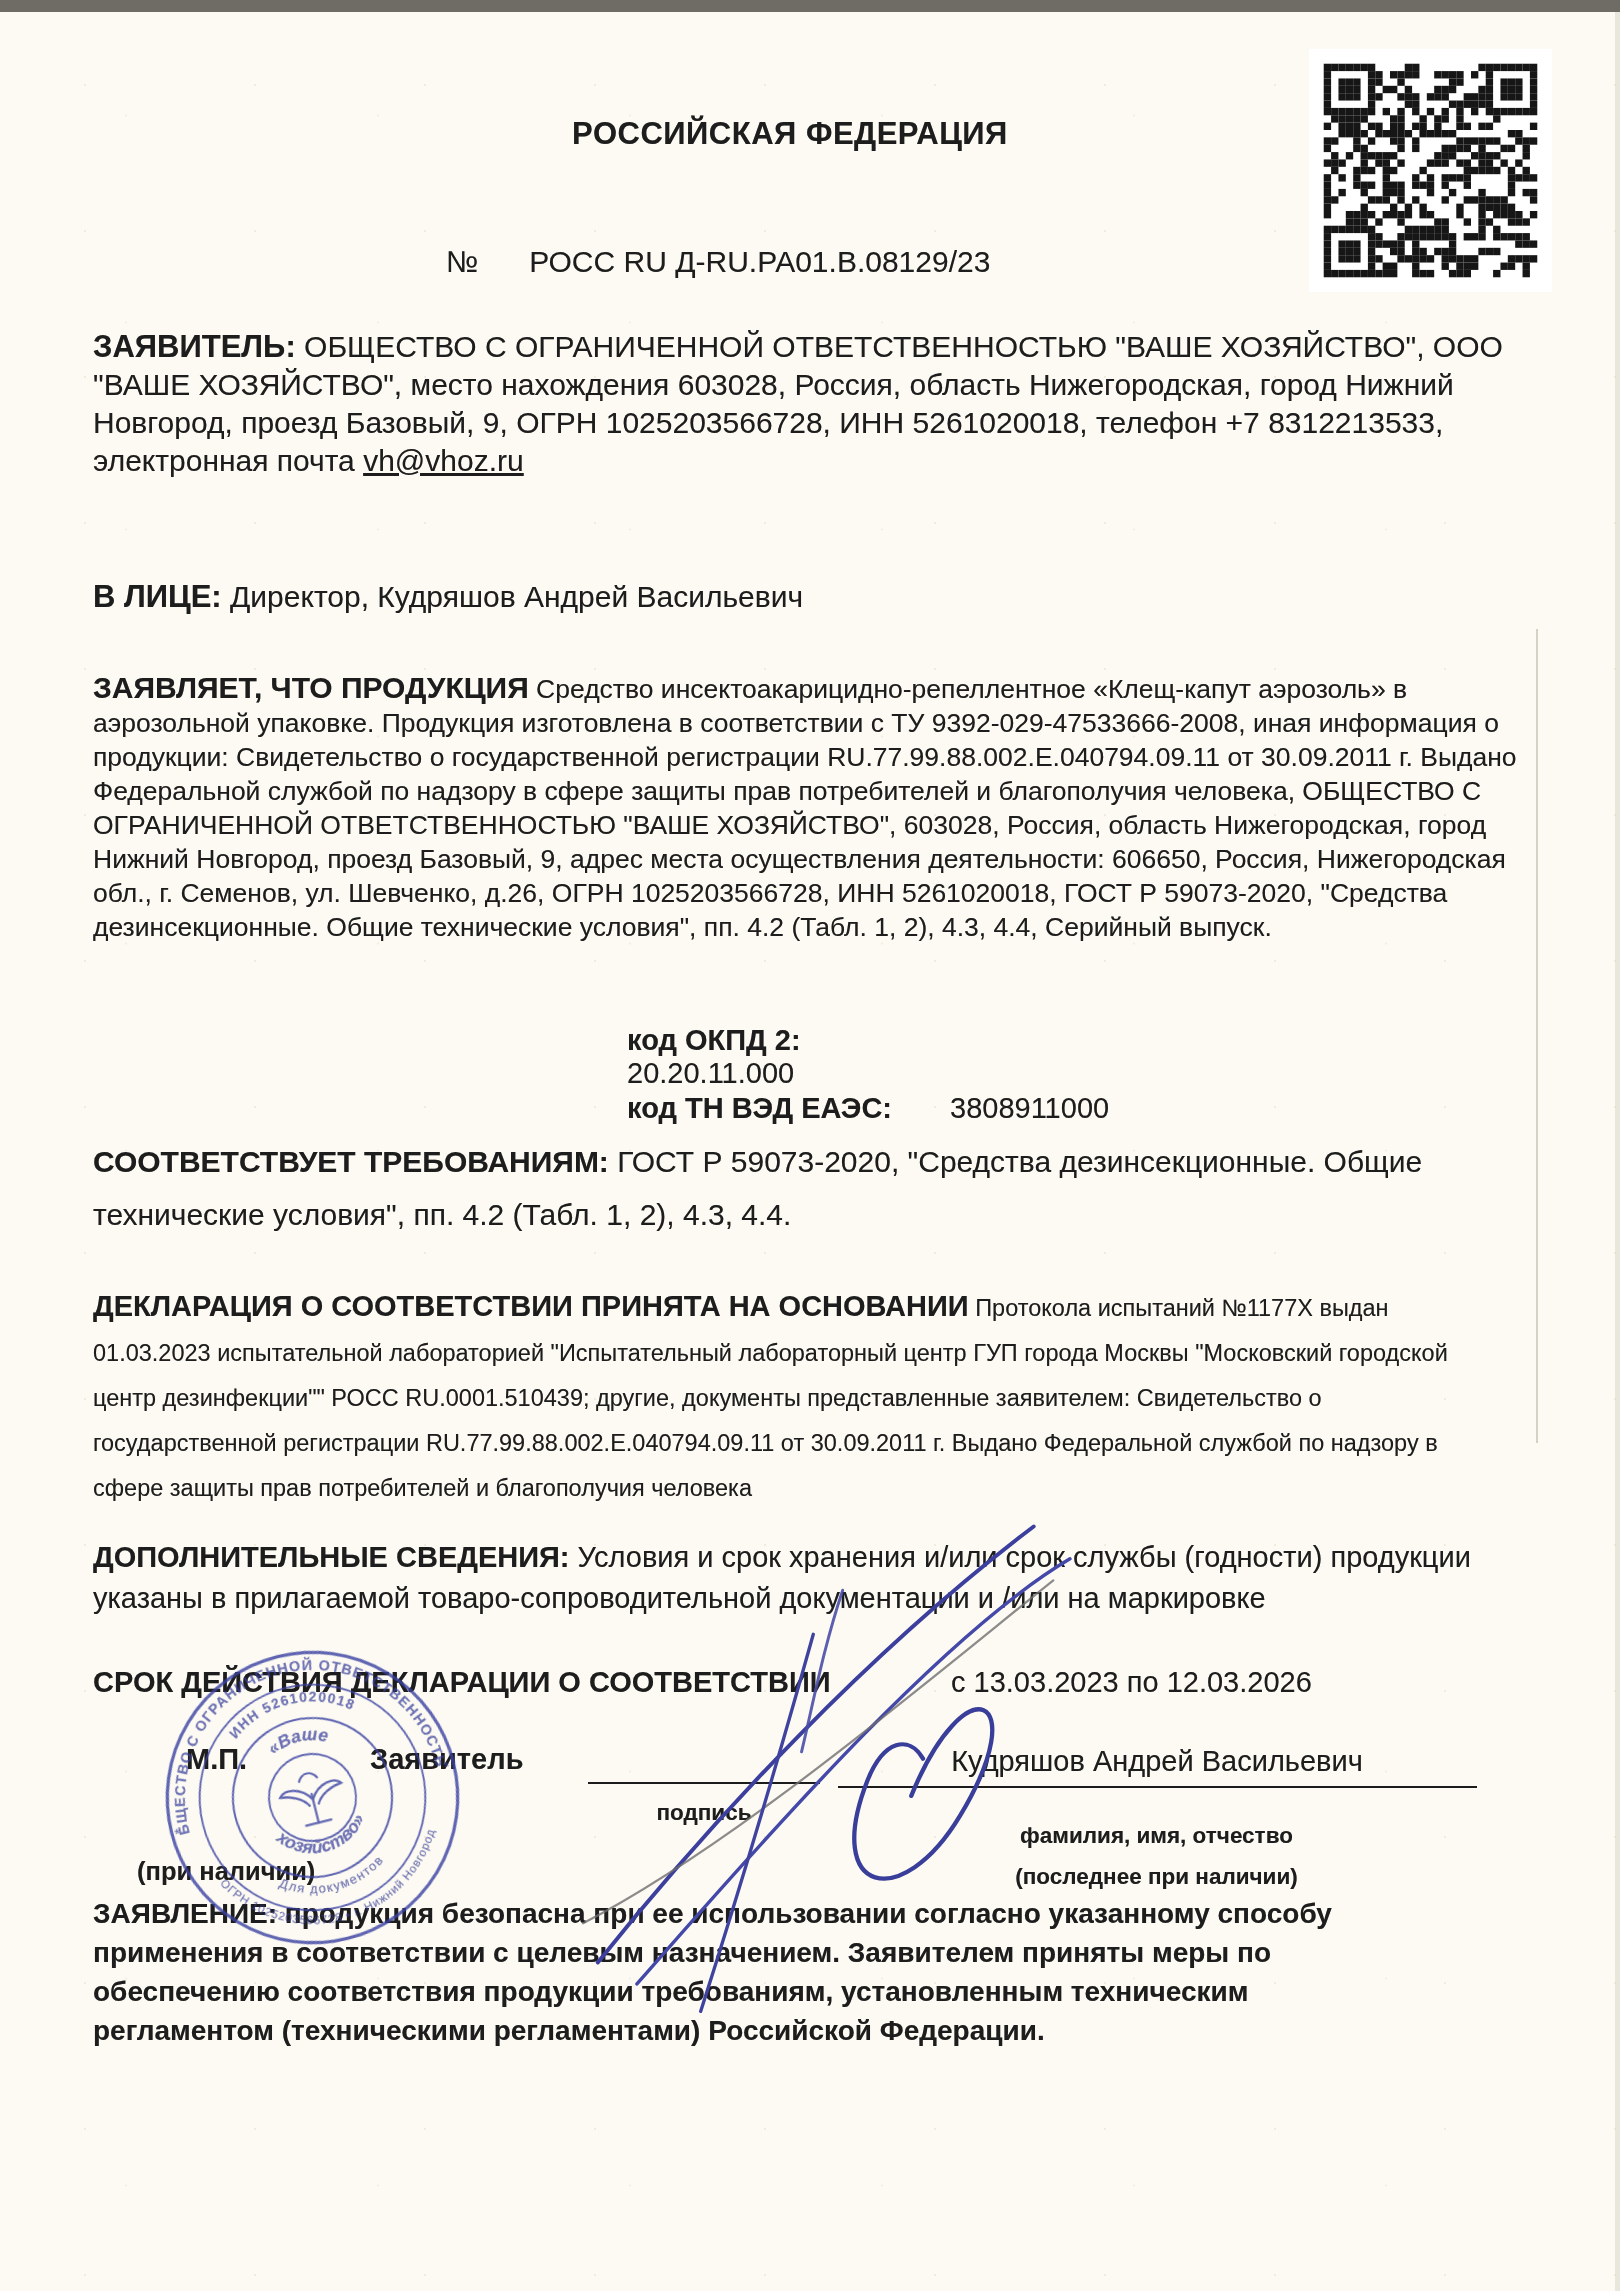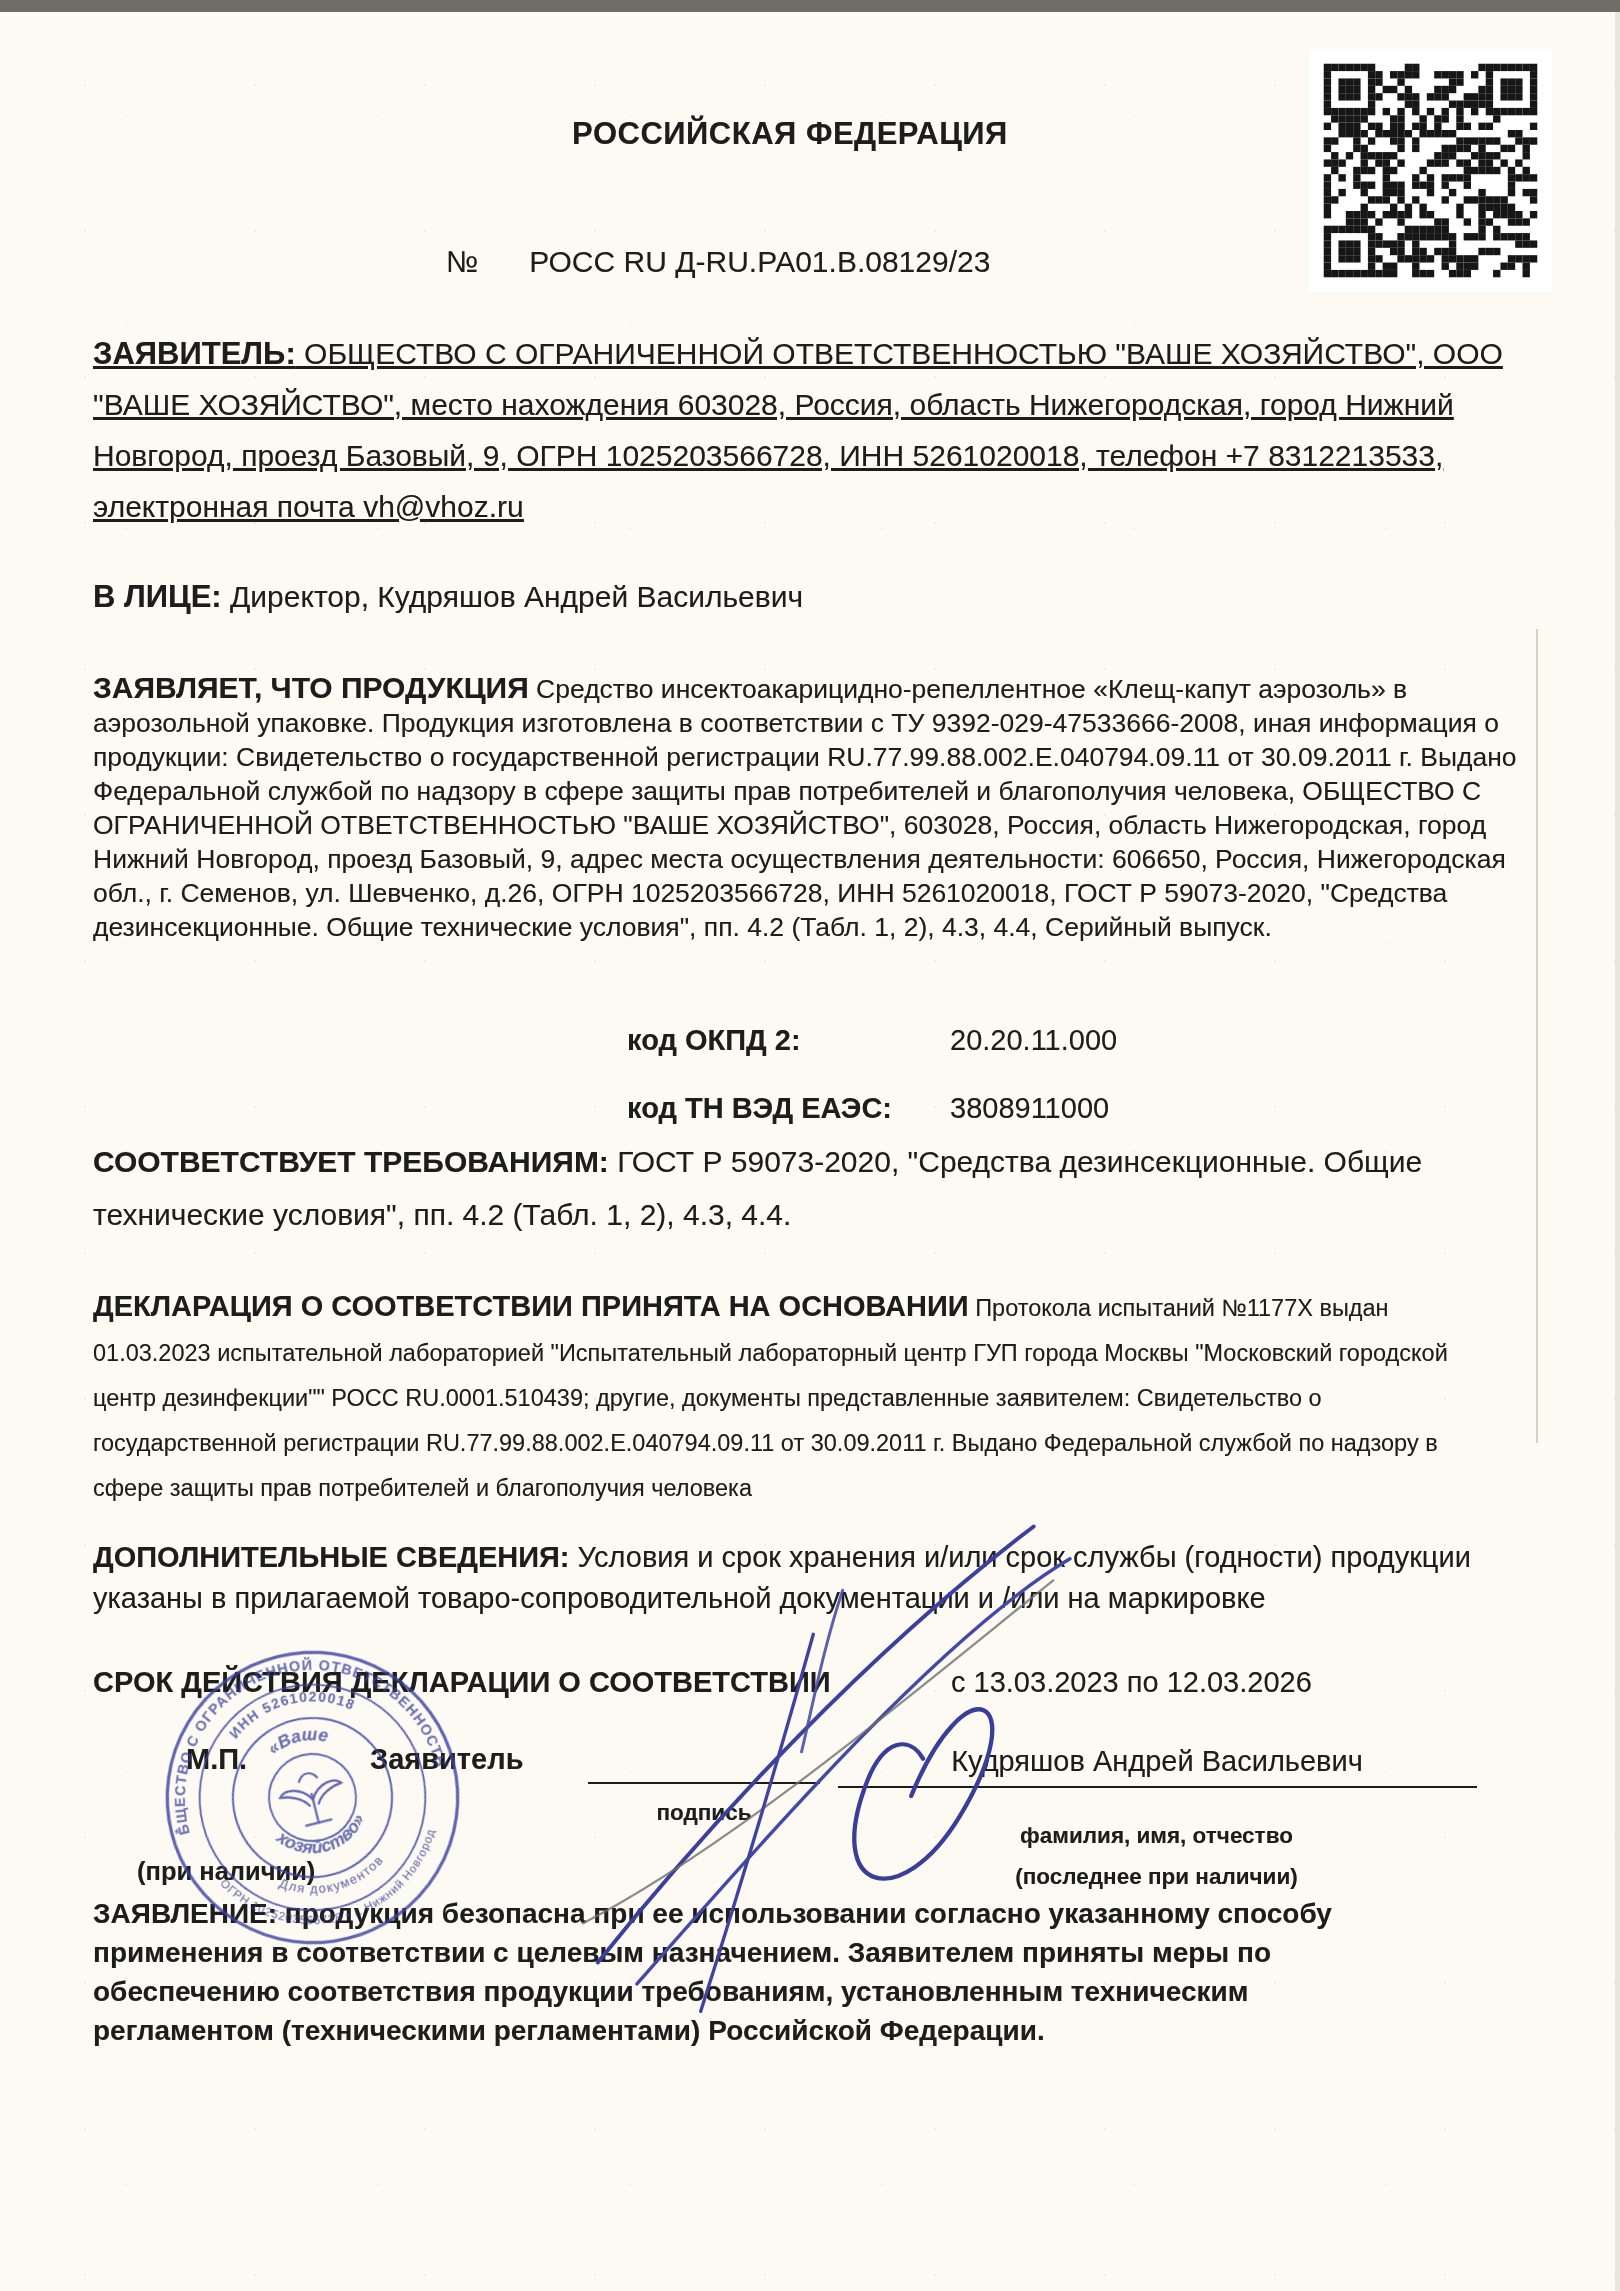--- a/index.html
+++ b/index.html
@@ -16,29 +16,29 @@
     font-family:"Liberation Sans","DejaVu Sans",sans-serif;
     color:#1d1d1d;
     overflow:hidden;
   }
   .sec{position:absolute;text-shadow:0 0 0.5px rgba(10,10,10,.35);}
   .b{font-weight:bold;}
   .t-country{top:104px;left:0;width:1580px;text-align:center;font-weight:bold;font-size:31px;letter-spacing:0.5px;}
   .t-doc{top:151px;left:0;width:1580px;text-align:center;font-weight:bold;font-size:30px;letter-spacing:0.5px;}
   .num-row{top:233px;left:446px;font-size:30px;}
   .num-sign{margin-right:51px;}
-  .applicant{top:316px;left:93px;width:1426px;font-size:30px;line-height:51px;text-decoration:underline;}
+  .applicant{top:316px;left:93px;width:1426px;font-size:30px;line-height:38px;}
   .applicant .b{font-size:31px;}
   .email{color:#1d1d1d;text-decoration:underline;cursor:pointer;}
   .inface{top:567px;left:93px;font-size:30px;}
   .inface .b{font-size:31px;text-align:right;}
   .product{top:659px;left:93px;width:1443px;font-size:26.5px;line-height:34px;}
   .product .b{font-size:30px;}
   .code-row{left:627px;display:flex;font-size:29px;}
-  .s-okpd{top:1012px;}
+  .s-okpd{top:1012px;flex-direction:column;}
   .s-tnved{top:1080px;}
   .code-label{width:323px;font-weight:bold;}
   .conformity{top:1123px;left:93px;width:1441px;font-size:30px;line-height:53px;}
   .scheme{top:1223px;left:93px;font-size:29px;}
   .scheme .b{font-size:30px;margin-right:15.7px;}
   .basis{top:1272px;left:93px;width:1404px;font-size:23.5px;line-height:45px;}
   .basis .b{font-size:29px;}
   .additional{top:1525px;left:93px;width:1402px;font-size:29px;line-height:41px;}
   .validity{top:1654px;left:93px;display:flex;font-size:29px;}
   .validity-label{width:858px;font-weight:bold;}

